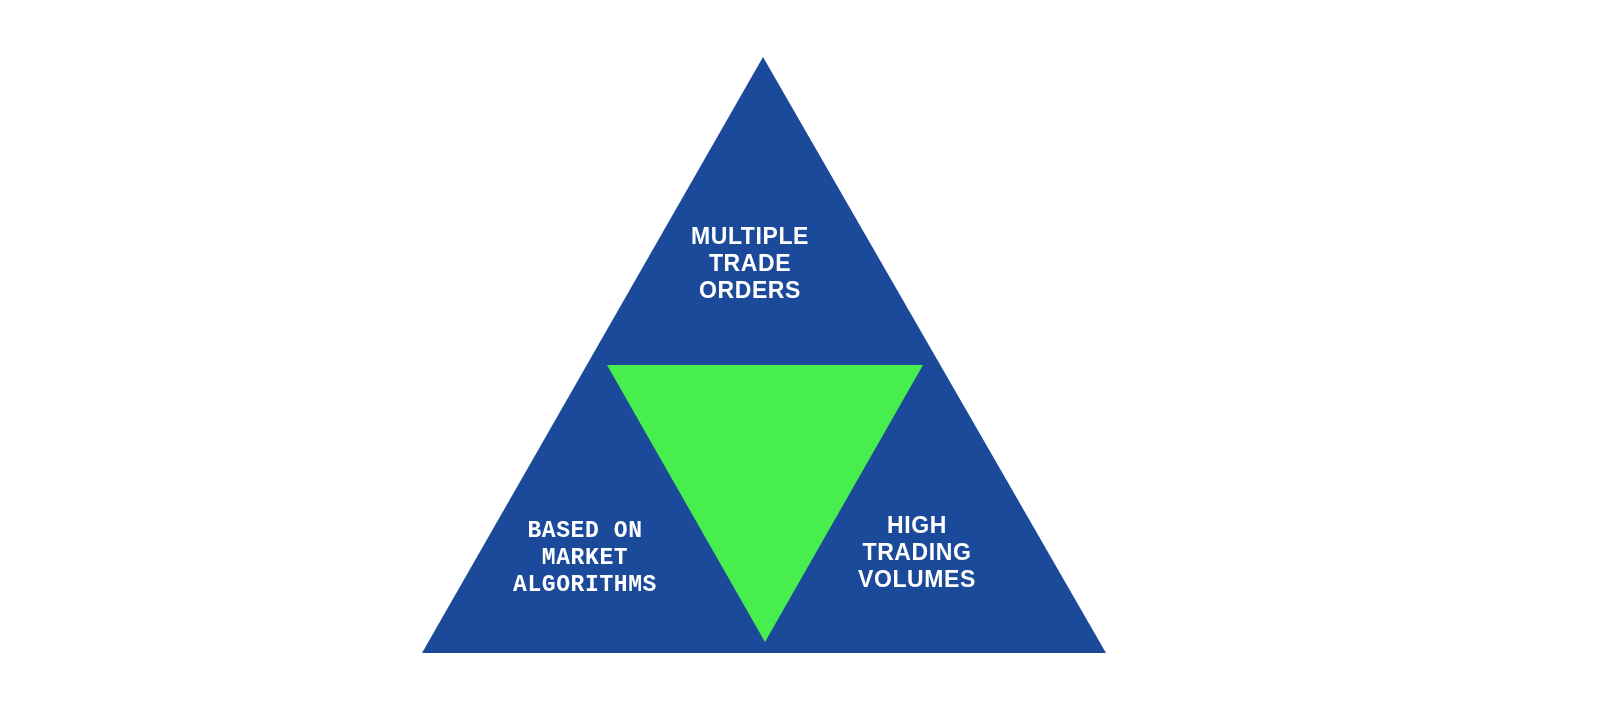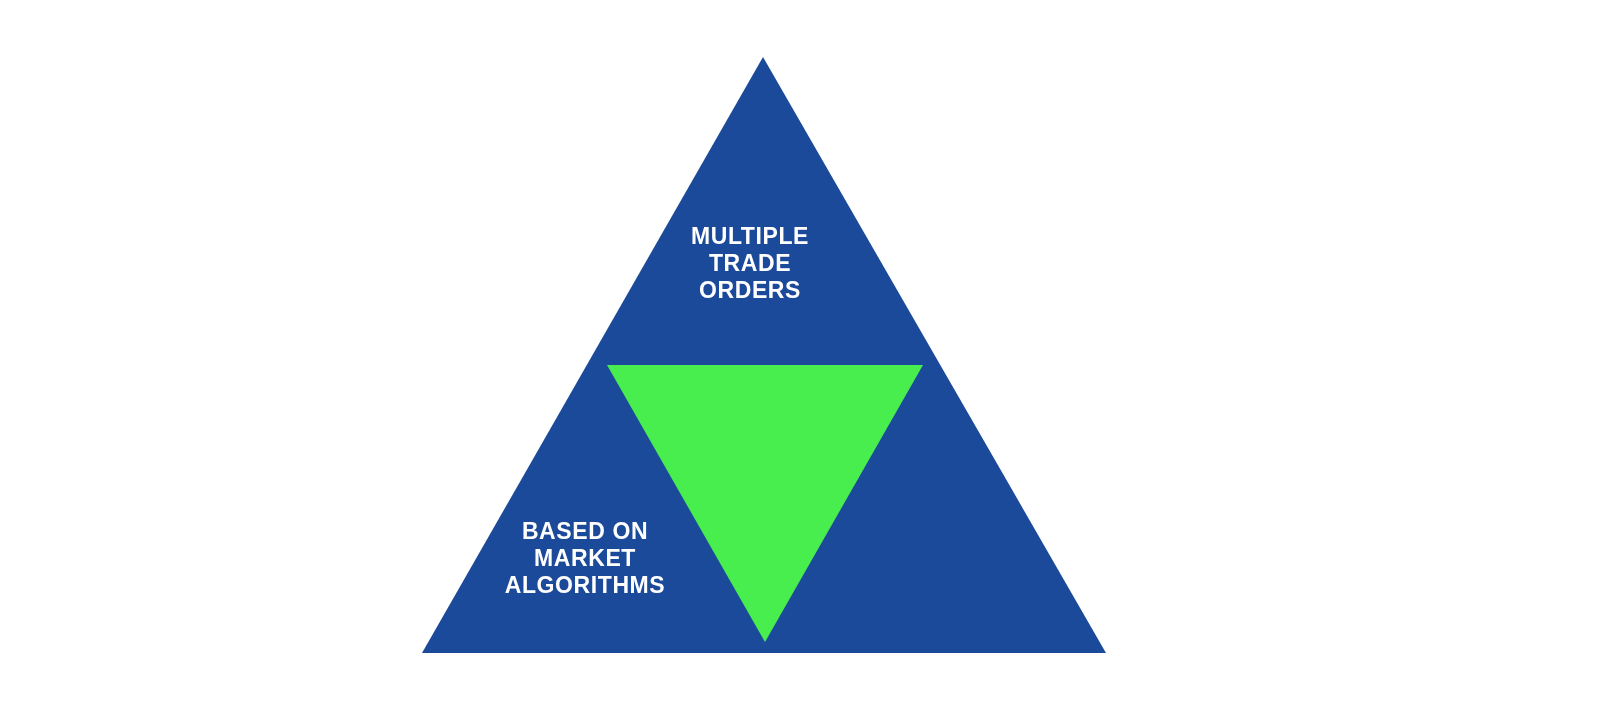--- a/index.html
+++ b/index.html
@@ -33,21 +33,21 @@
     text-align: center;
     font-weight: 700;
     font-size: 23px;
     line-height: 27px;
     letter-spacing: 0.6px;
   }
   .label-light { color: var(--label-light, #ffffff); }
   .label-dark  { color: var(--label-dark, #1b4a9a); }
   .label-top          { left: 750px; top: 263px; }
   .label-center       { left: 752px; top: 442px; }
-  .label-bottom-left  { left: 585px; top: 558px; }
+  .label-bottom-left  { left: 585px; top: 558px; font-family: Liberation Mono, monospace; }
   .label-bottom-right { left: 917px; top: 552px; }
 </style>
 </head>
 <body>
 
 <div class="canvas">
 
   <svg class="pyramid-svg" viewBox="0 0 1600 723">
     <polygon class="outer-triangle" points="763,57 422,653 1106,653"></polygon>
     <polygon class="inner-triangle" points="607,365 923,365 765,642"></polygon>
@@ -55,14 +55,17 @@
 
   <div class="label label-light label-top">MULTIPLE
 TRADE
 ORDERS</div>
 
 
   <div class="label label-light label-bottom-left">BASED ON
 MARKET
 ALGORITHMS</div>
 
+  <div class="label label-light label-bottom-right">HIGH
+TRADING
+VOLUMES</div>
 
 </div>
 
 </body></html>

